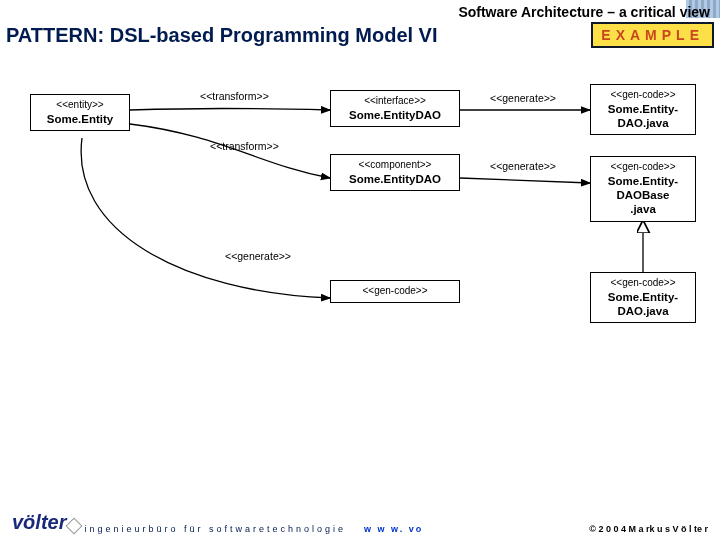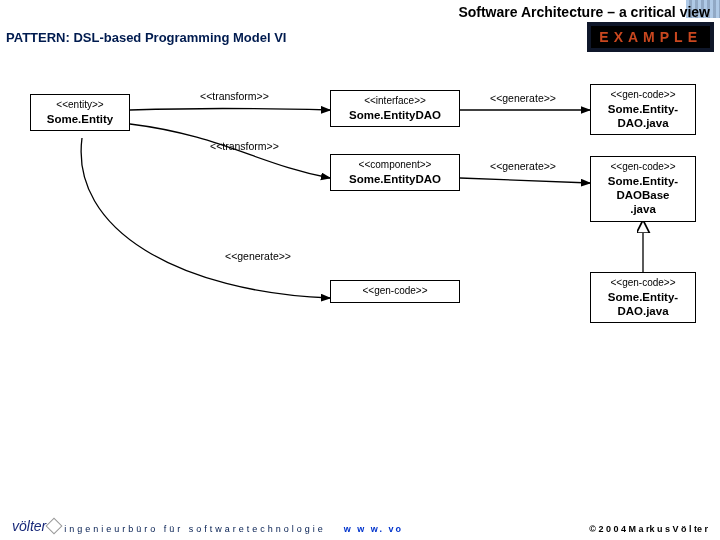--- a/index.html
+++ b/index.html
@@ -22,32 +22,32 @@
   .title-row {
     position: absolute;
     top: 22px;
     left: 6px;
     right: 6px;
     display: flex;
     justify-content: space-between;
     align-items: center;
   }
   .slide-title {
-    font-size: 13px;
+    font-size: 20px;
     font-weight: bold;
     color: #001b4f;
   }
   .example-badge {
-    border: 4px solid #0f172a;
+    border: 2px solid #0f172a;
     padding: 3px 8px;
     font-size: 14px;
     font-weight: bold;
     letter-spacing: 5px;
     color: #c9471f;
-    background: #000000;
+    background: #fde047;
   }
   .diagram {
     position: absolute;
     top: 60px;
     left: 0;
     width: 720px;
     height: 420px;
   }
   .node {
     position: absolute;
@@ -84,22 +84,22 @@
     justify-content: space-between;
     font-size: 9px;
   }
   .footer-left {
     display: flex;
     align-items: flex-end;
     gap: 18px;
   }
   .logo {
     font-style: italic;
-    font-weight: normal;
-    font-size: 14px;
+    font-weight: bold;
+    font-size: 20px;
     color: #1a2a7a;
     position: relative;
   }
   .logo::after {
     content: "";
     position: absolute;
     right: -14px;
     bottom: 2px;
     width: 10px;
     height: 10px;

